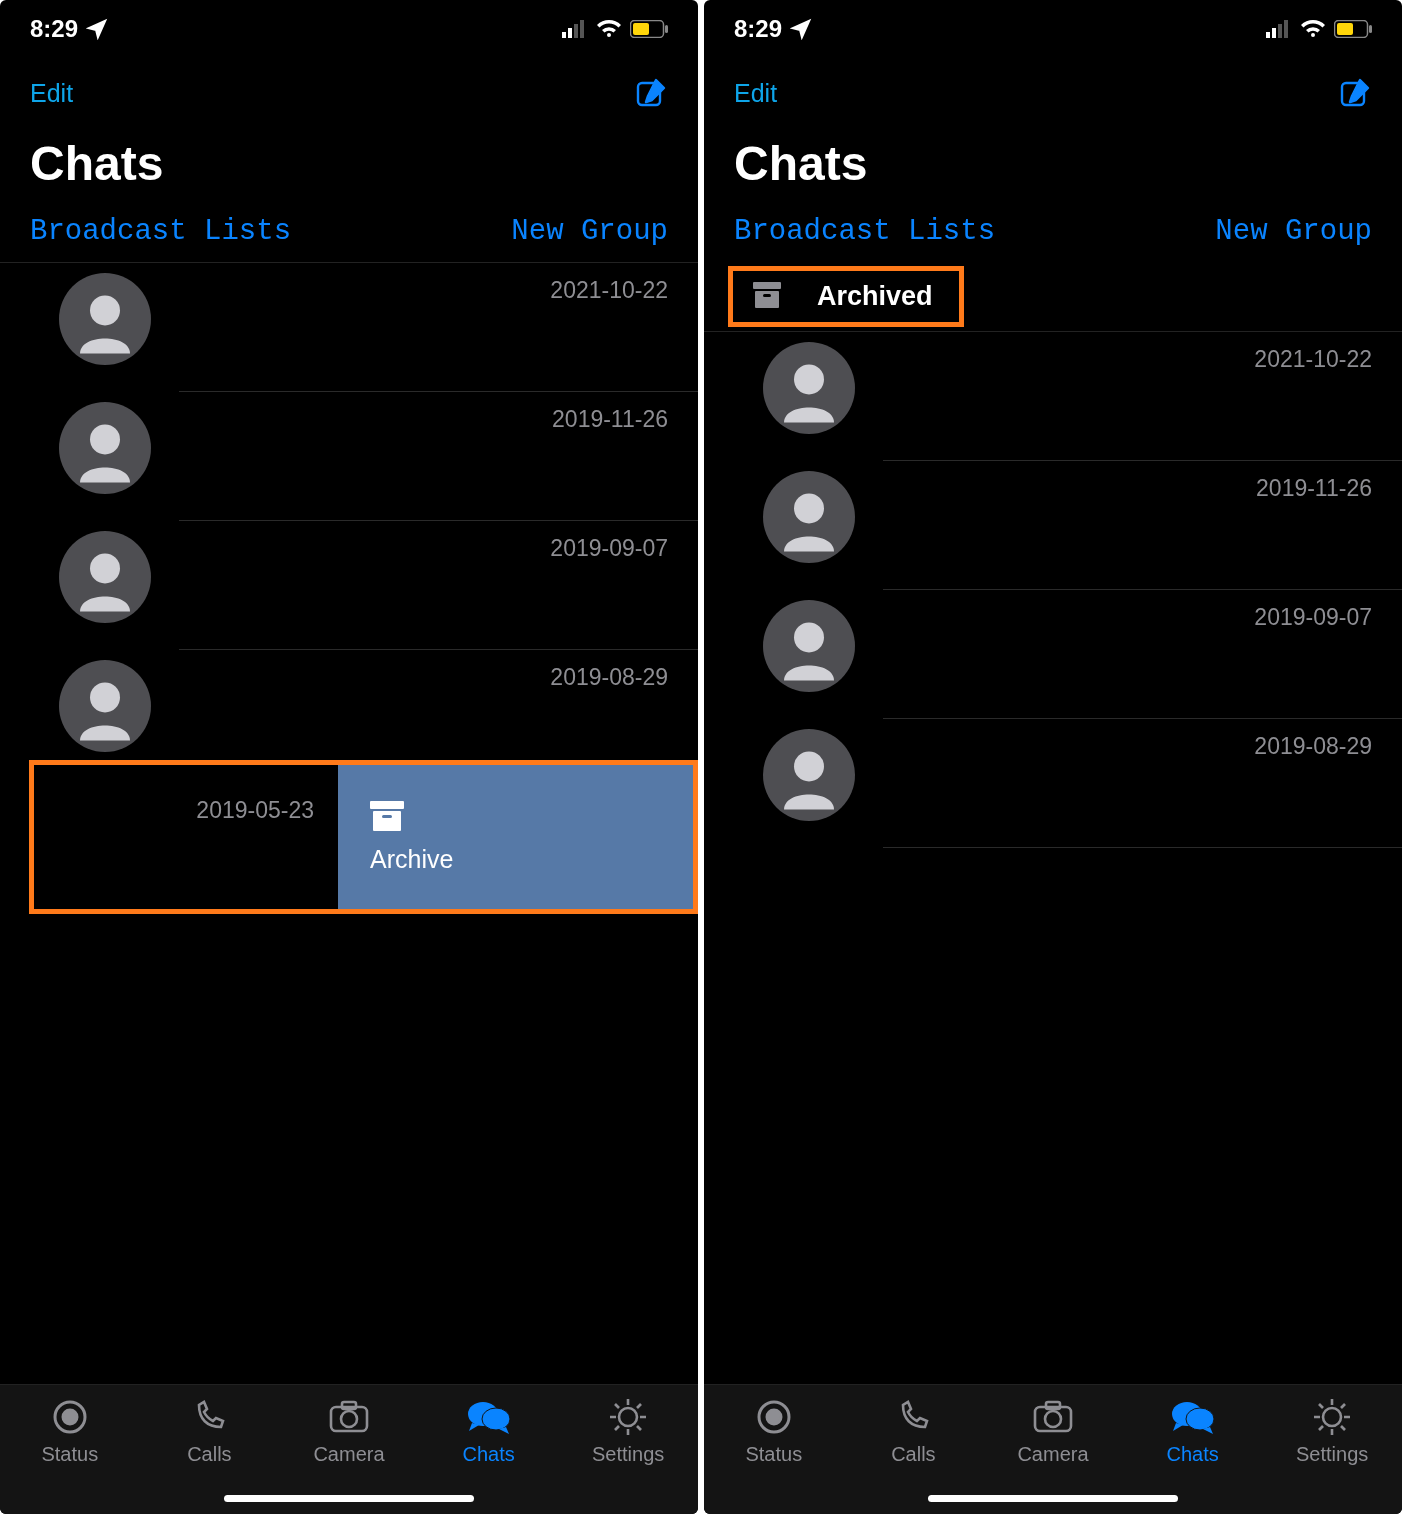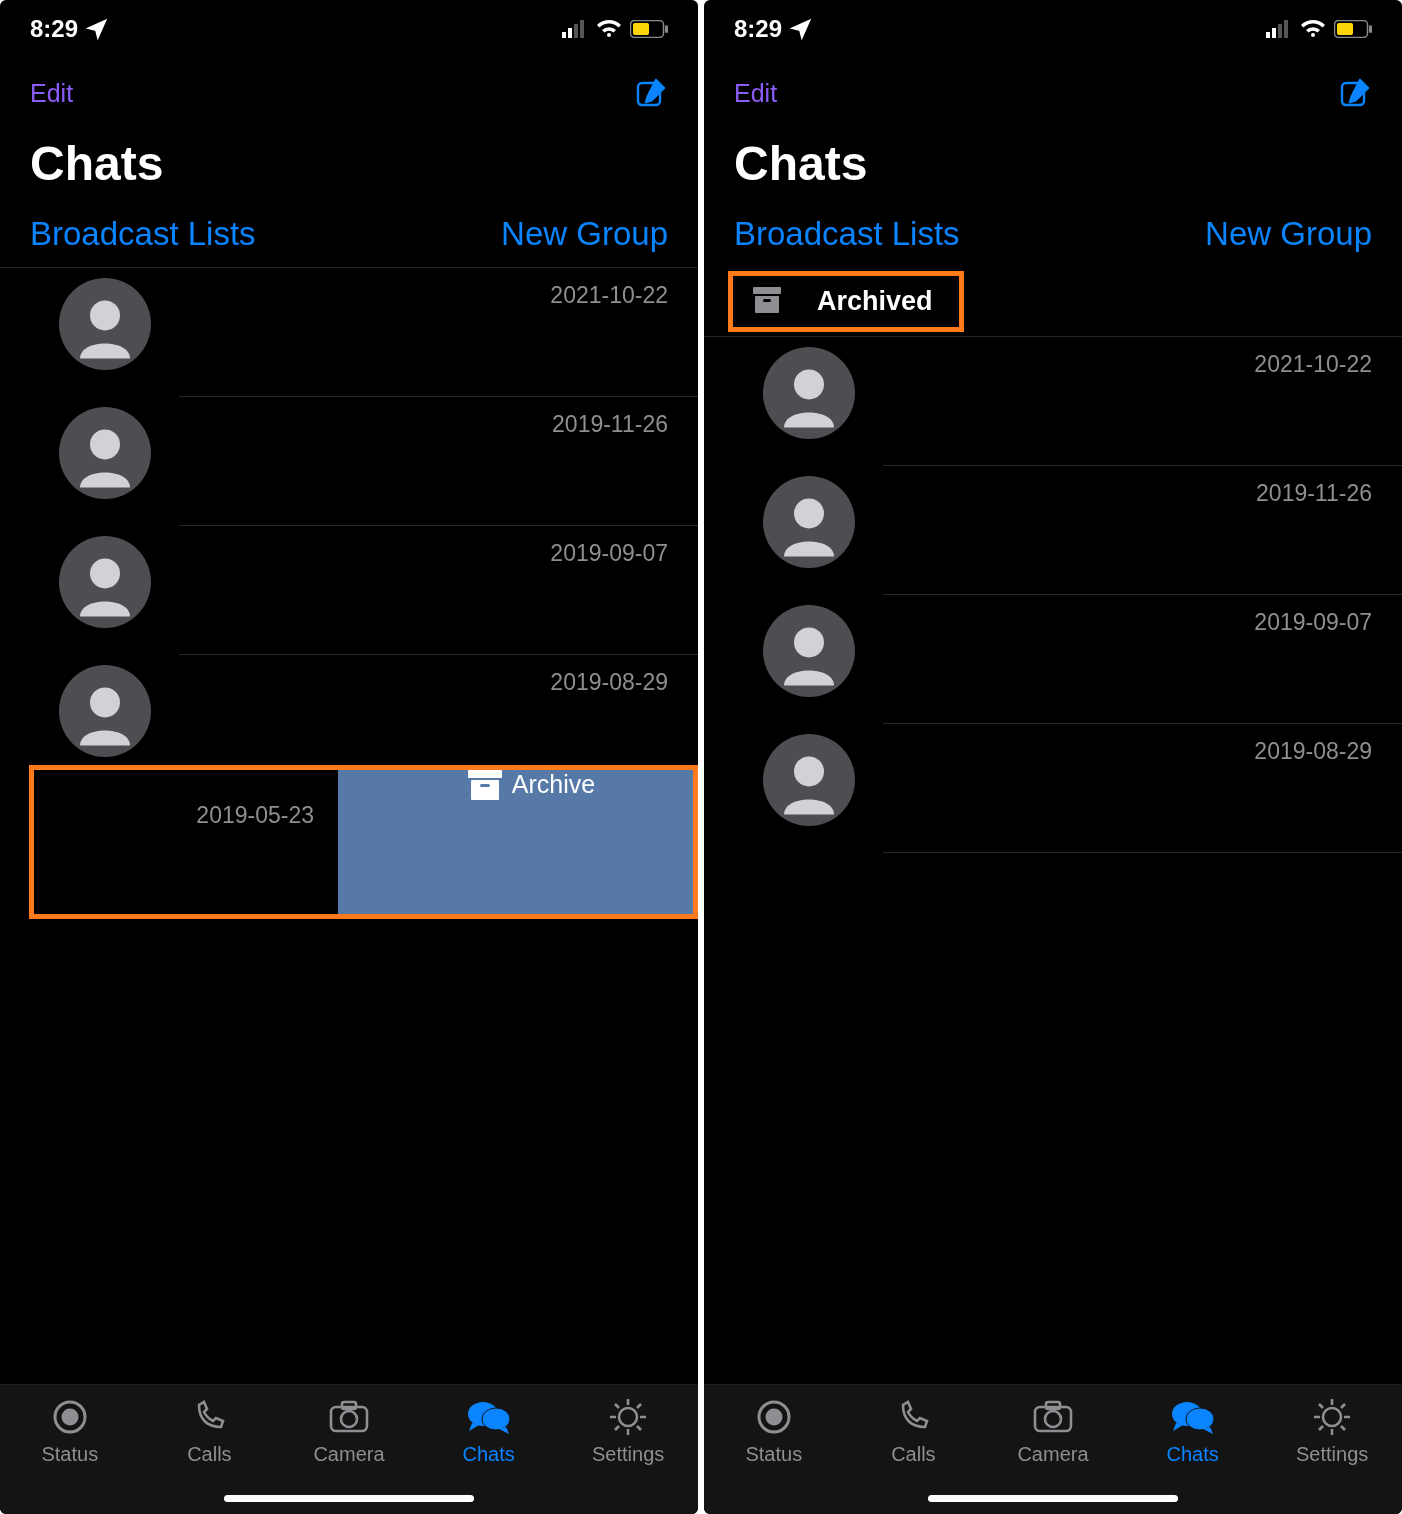--- a/index.html
+++ b/index.html
@@ -46,34 +46,35 @@
   .loc-icon svg, .sig-icon svg, .wifi-icon svg, .battery-icon svg { display: block; }
 
   
   .nav-header {
     display: flex;
     justify-content: space-between;
     align-items: center;
     padding: 10px 30px 0 30px;
     height: 60px;
   }
-  .edit-link { color: #8b5cf6; font-size: 25px; }
+  .edit-link { color: #0ea5e9; font-size: 25px; }
   .compose-icon svg { display: block; }
 
   .big-title {
     font-size: 48px;
     font-weight: 700;
     padding: 18px 30px 10px 30px;
   }
   .sub-links {
     display: flex;
     justify-content: space-between;
     padding: 14px 30px 14px 30px;
-    font-size: 33px;
+    font-size: 29px;
     color: #0a84ff;
+    font-family: Liberation Mono, monospace;
   }
   .sep-line { height: 1px; background: #222; margin-left: 0; }
   .sep-line-inset { height: 1px; background: #2a2a2a; margin-left: 150px; }
 
   .chat-list { flex: 1; overflow: hidden; position: relative; margin-left: 29px; }
 
   .chat-row {
     position: relative;
     display: flex;
     align-items: flex-start;
@@ -113,21 +114,21 @@
     position: absolute;
     right: 24px;
     top: 32px;
     color: #8e8e93;
     font-size: 23px;
   }
   .swipe-archive {
     flex: 1;
     background: #5679a7;
     display: flex;
-    flex-direction: row;
+    flex-direction: column;
     align-items: flex-start;
     justify-content: center;
     padding-left: 32px;
     gap: 10px;
     color: #fff;
   }
   .swipe-archive .archive-label { font-size: 25px; }
 
   
   .archived-row-wrap {

